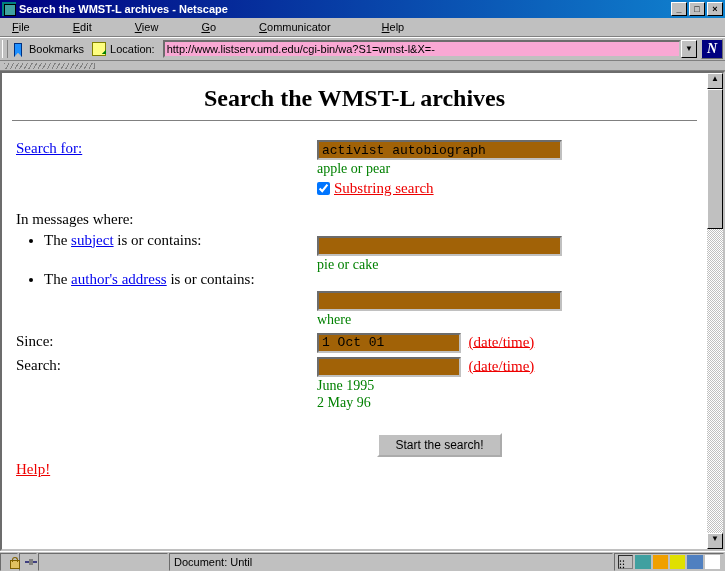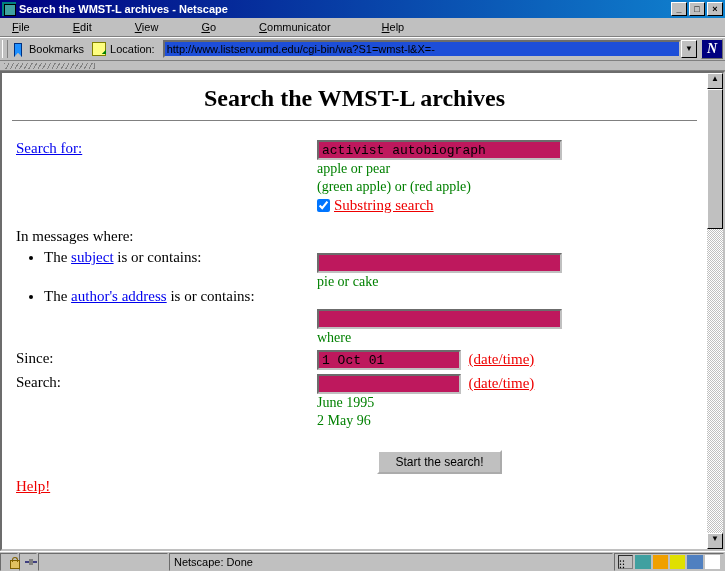--- a/index.html
+++ b/index.html
@@ -94,21 +94,21 @@
   .loc-icon::after {
     content:"";
     position:absolute; right:-4px; bottom:-2px;
     border:3px solid transparent;
     border-top-color:#008000;
     transform:rotate(-45deg);
   }
   .locbox {
     flex:1;
     height:18px;
-    background:#1d4ed8;
+    background:#f9a8d4;
     border:2px inset #c0c0c0;
     padding:0 2px;
     font-size:11px;
     color:#000;
     font-family: Arial, sans-serif;
   }
   .dropbtn {
     width:16px; height:18px;
     background:#c0c0c0;
     border:1px solid #fff;
@@ -187,21 +187,21 @@
   .row { display:flex; align-items:flex-start; margin-bottom:2px; }
   .lcol { width:305px; padding-left:4px; }
   .rcol { flex:1; }
   a.link { color:#0000ee; text-decoration:underline; }
   a.red { color:#ee0000; text-decoration:underline; }
   .hint { color:#008000; font-size:14px; line-height:1.25; }
   input.txt {
     font-family:"Courier New", monospace;
     font-size:13px;
     border:2px inset #c0c0c0;
-    background:#be185d;
+    background:#a16207;
     padding:1px 3px;
     height:20px;
   }
   input.txt.w1 { width:245px; }
   input.txt.w2 { width:245px; }
   input.txt.w3 { width:144px; }
   .cb { display:flex; align-items:center; margin-top:2px; }
   .cb input { margin:0 4px 0 0; }
   ul.bul { margin:4px 0 0 0; padding-left:28px; }
   ul.bul li { margin-bottom:22px; }
@@ -295,21 +295,20 @@
 
     <div class="content">
 
       <div class="row">
         <div class="lcol">
           <a class="link" href="#">Search for:</a>
         </div>
         <div class="rcol">
           <input class="txt w1" value="activist autobiograph" style=""><br>
           <span class="hint">apple or pear</span><br>
-          <span class="hint">(green apple) or (red apple)</span>
           <div class="cb">
             <input type="checkbox" checked="" style="">
             <a class="red" href="#">Substring search</a>
           </div>
         </div>
       </div>
 
       <div style="height:12px"></div>
 
       <div style="padding-left:4px">In messages where:</div>
@@ -382,21 +381,21 @@
   <div class="status-cell" style="width:18px">
     <span class="plug-icon">
       <svg width="14" height="12">
           <line x1="1" y1="6" x2="6" y2="6" stroke="#404080" stroke-width="2"></line>
           <line x1="8" y1="6" x2="13" y2="6" stroke="#404080" stroke-width="2"></line>
           <rect x="5" y="3" width="4" height="6" fill="#808080"></rect>
         </svg>
     </span>
   </div>
   <div class="status-cell" style="width:130px"></div>
-  <div class="status-cell msg">Netscape: Done</div>
+  <div class="status-cell msg">Document: Until</div>
   <div class="status-cell" style="width:110px;padding:0 2px">
     <span class="mini-icon" style="border:1px inset #808080">⁝⁝</span>
     <span class="mini-icon chip-a"></span>
     <span class="mini-icon chip-b"></span>
     <span class="mini-icon chip-c"></span>
     <span class="mini-icon chip-d"></span>
     <span class="mini-icon chip-e"></span>
   </div>
 </div>
 

